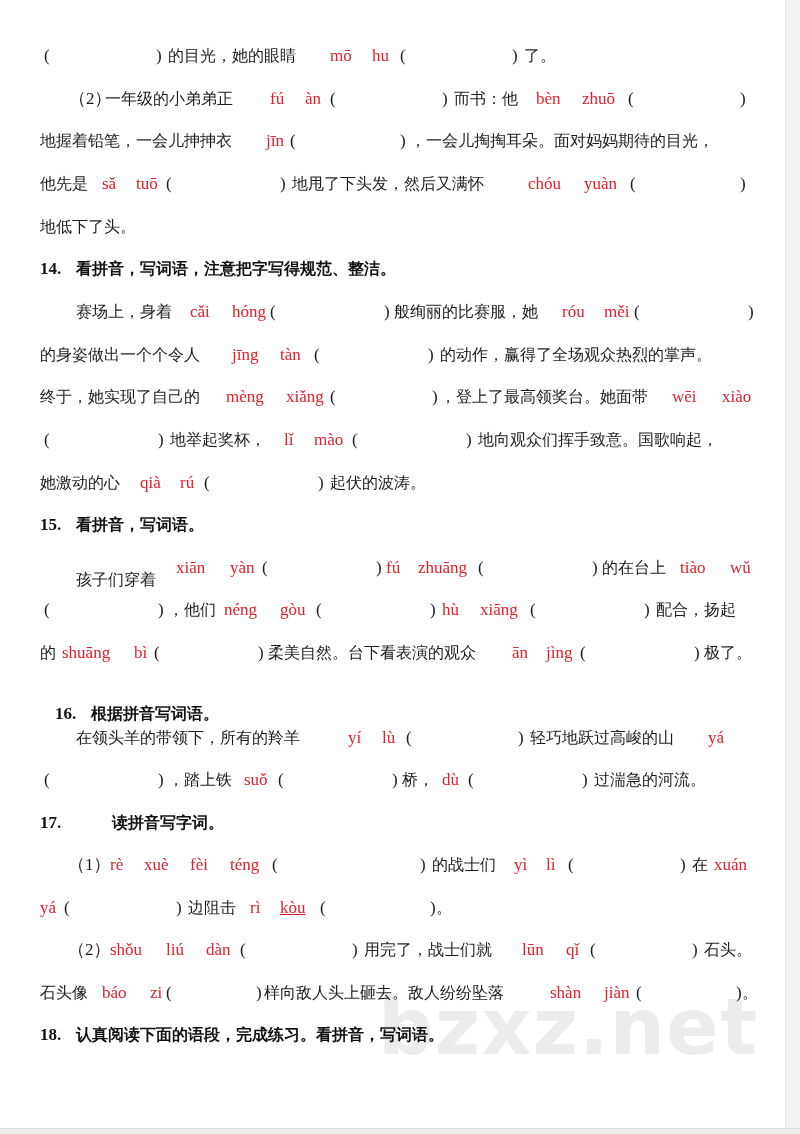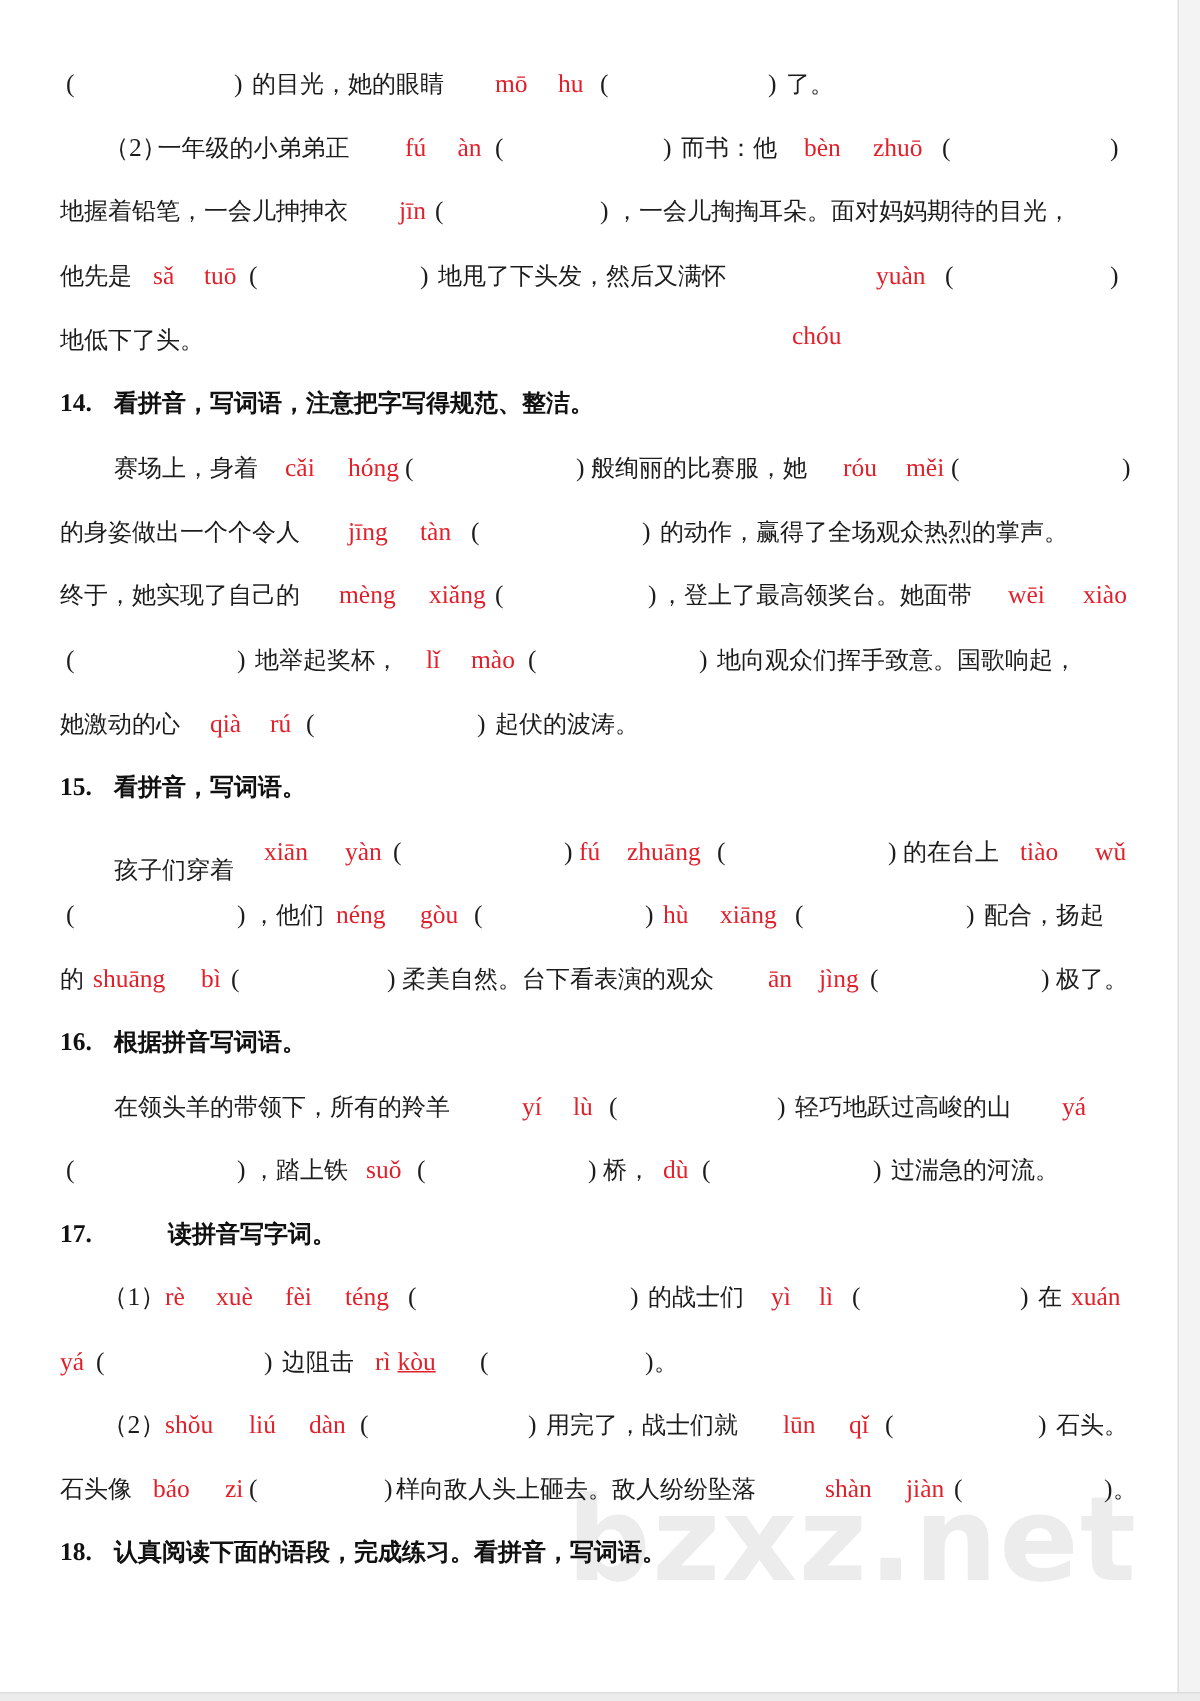--- a/index.html
+++ b/index.html
@@ -62,21 +62,21 @@
         <span class="seg par" style="left: 400px;">)</span>
         <span class="seg cn" style="left: 410px;">，一会儿掏掏耳朵。面对妈妈期待的目光，</span>
       </div>
       <div class="line" style="top: 171px;">
         <span class="seg cn" style="left: 40px;">他先是</span>
         <span class="seg py" style="left: 102px;">sǎ</span>
         <span class="seg py" style="left: 136px;">tuō</span>
         <span class="seg par" style="left: 166px;">(</span>
         <span class="seg par" style="left: 280px;">)</span>
         <span class="seg cn" style="left: 292px;">地甩了下头发，然后又满怀</span>
-        <span class="seg py" style="left: 528px; margin-top: 40px;">chóu</span>
+        <span class="seg py" style="left: 528px;">chóu</span>
         <span class="seg py" style="left: 584px;">yuàn</span>
         <span class="seg par" style="left: 630px;">(</span>
         <span class="seg par" style="left: 740px;">)</span>
       </div>
       <div class="line" style="top: 214px;">
         <span class="seg cn" style="left: 40px;">地低下了头。</span>
       </div>
       <div class="line" style="top: 256px;">
         <span class="seg qnum" style="left: 40px;">14.</span>
         <span class="seg heading" style="left: 76px;">看拼音，写词语，注意把字写得规范、整洁。</span>
@@ -167,21 +167,21 @@
         <span class="seg py" style="left: 134px;">bì</span>
         <span class="seg par" style="left: 154px;">(</span>
         <span class="seg par" style="left: 258px;">)</span>
         <span class="seg cn" style="left: 268px;">柔美自然。台下看表演的观众</span>
         <span class="seg py" style="left: 512px;">ān</span>
         <span class="seg py" style="left: 546px;">jìng</span>
         <span class="seg par" style="left: 580px;">(</span>
         <span class="seg par" style="left: 694px;">)</span>
         <span class="seg cn" style="left: 704px;">极了。</span>
       </div>
-      <div class="line" style="top: 682px;">
+      <div class="line" style="top: 701px; margin-left: 15px;">
         <span class="seg qnum" style="left: 40px;">16.</span>
         <span class="seg heading" style="left: 76px;">根据拼音写词语。</span>
       </div>
       <div class="line" style="top: 725px;">
         <span class="seg cn" style="left: 76px;">在领头羊的带领下，所有的羚羊</span>
         <span class="seg py" style="left: 348px;">yí</span>
         <span class="seg py" style="left: 382px;">lù</span>
         <span class="seg par" style="left: 406px;">(</span>
         <span class="seg par" style="left: 518px;">)</span>
         <span class="seg cn" style="left: 530px;">轻巧地跃过高峻的山</span>
@@ -219,21 +219,21 @@
         <span class="seg par" style="left: 680px;">)</span>
         <span class="seg cn" style="left: 692px;">在</span>
         <span class="seg py" style="left: 714px;">xuán</span>
       </div>
       <div class="line" style="top: 895px;">
         <span class="seg py" style="left: 40px;">yá</span>
         <span class="seg par" style="left: 64px;">(</span>
         <span class="seg par" style="left: 176px;">)</span>
         <span class="seg cn" style="left: 188px;">边阻击</span>
         <span class="seg py" style="left: 250px;">rì</span>
-        <span class="seg py" style="left: 265px; text-decoration: underline;">kòu</span>
+        <span class="seg py" style="left: 280px; text-decoration: underline;">kòu</span>
         <span class="seg par" style="left: 320px;">(</span>
         <span class="seg par" style="left: 430px;">)</span>
         <span class="seg cn" style="left: 436px;">。</span>
       </div>
       <div class="line" style="top: 937px;">
         <span class="seg par" style="left: 68px;">（2）</span>
         <span class="seg py" style="left: 110px;">shǒu</span>
         <span class="seg py" style="left: 166px;">liú</span>
         <span class="seg py" style="left: 206px;">dàn</span>
         <span class="seg par" style="left: 240px;">(</span>

